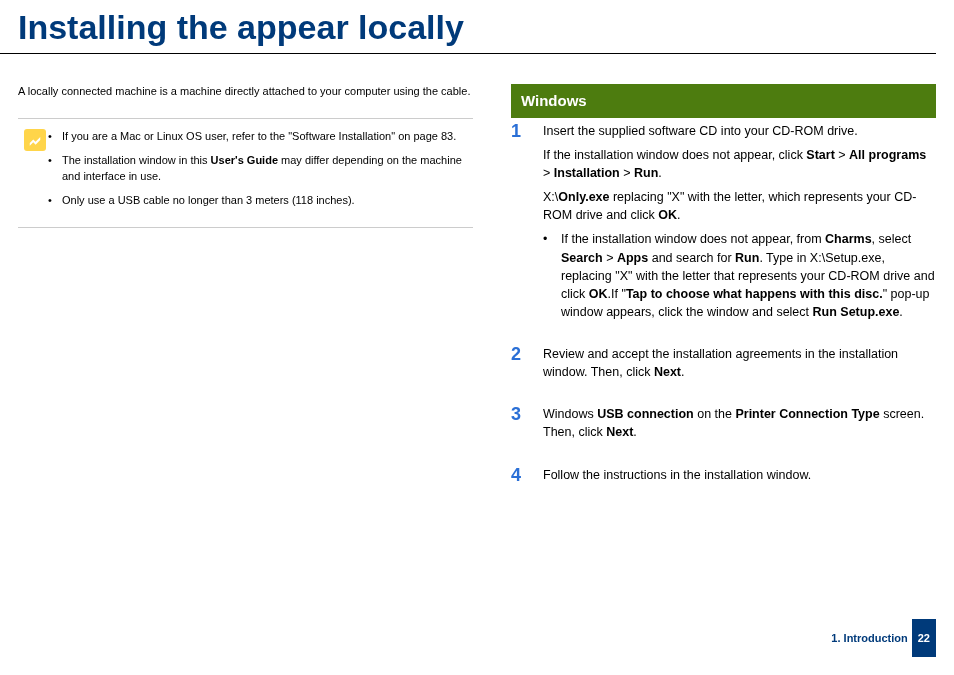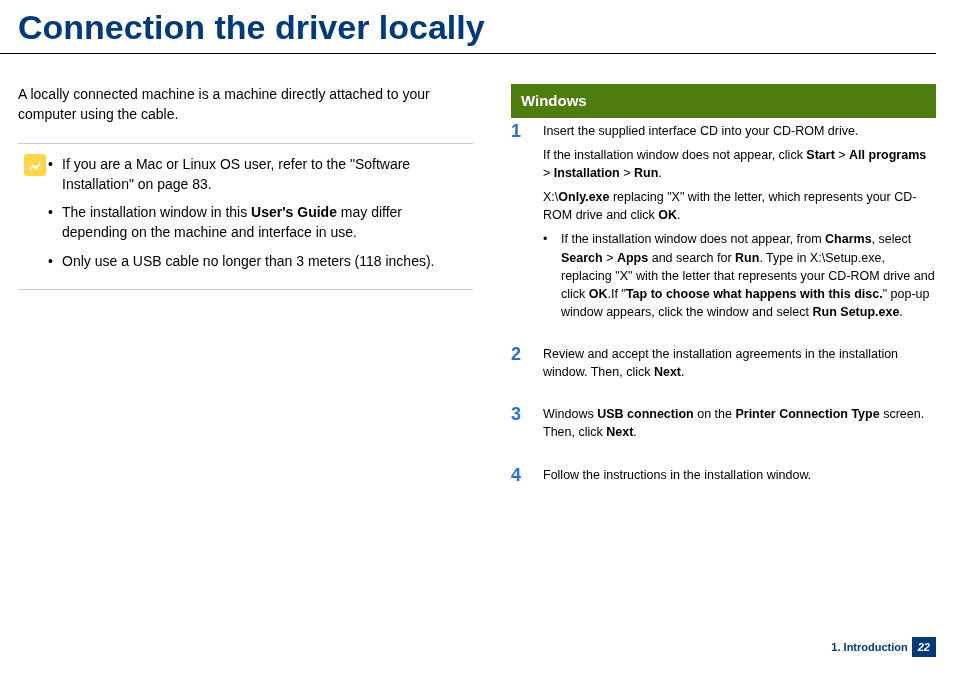--- a/index.html
+++ b/index.html
@@ -20,21 +20,21 @@
       width: calc(100% - 18px);
       margin-left: 0;
     }
     .content {
       display: flex;
       padding: 30px 18px 0 18px;
       gap: 38px;
     }
     .left-col {
       flex: 0 0 455px;
-      font-size: 14px;
+      font-size: 11px;
       line-height: 1.45;
     }
     .right-col {
       flex: 1;
       font-size: 12.5px;
       line-height: 1.45;
     }
     .intro {
       margin-bottom: 18px;
     }
@@ -110,29 +110,28 @@
     .footer-label {
       color: #003a7a;
       font-weight: 700;
       font-size: 11px;
     }
     .page-num {
       background: #003a7a;
       color: #fff;
       font-weight: 700;
       font-size: 11px;
-      padding: 4px 6px;
-      font-style: italic;
+      padding: 13px 6px;
     }
     b { font-weight: 700; margin-top: 40px; }
   </style>
 </head>
 <body>
 
-<h1 class="page-title">Connection the driver locally</h1>
+<h1 class="page-title">Installing the appear locally</h1>
 
 <div class="content">
   <div class="left-col">
     <p class="intro">A locally connected machine is a machine directly attached to your computer using the cable.</p>
     <div class="note-box">
       <div class="note-icon">
         <svg viewBox="0 0 24 24">
             <path fill="#fff" d="M3 17l6-6 4 4 8-8v5l-8 8-4-4-6 6z"></path>
           </svg>
       </div>
@@ -143,21 +142,21 @@
       </ul>
     </div>
   </div>
 
   <div class="right-col">
     <div class="section-header">Windows</div>
 
     <div class="step">
       <div class="step-num">1</div>
       <div class="step-body">
-        <p>Insert the supplied interface CD into your CD-ROM drive.</p>
+        <p>Insert the supplied software CD into your CD-ROM drive.</p>
         <p><span>If the installation window does not appear, click </span><b>Start</b><span> &gt; </span><b>All programs</b><span> &gt; </span><b>Installation</b><span> &gt; </span><b>Run</b><span>.</span></p>
         <p><span>X:\</span><b>Only.exe</b><span> replacing "X" with the letter, which represents your CD-ROM drive and click </span><b>OK</b><span>.</span></p>
         <div class="sub-bullet">
           <div class="bul">•</div>
           <div>
             <p><span>If the installation window does not appear, from </span><b>Charms</b><span>, select </span><b>Search</b><span> &gt; </span><b>Apps</b><span> and search for </span><b>Run</b><span>. Type in X:\Setup.exe, replacing "X" with the letter that represents your CD-ROM drive and click </span><b>OK</b><span>.If "</span><b>Tap to choose what happens with this disc.</b><span>" pop-up window appears, click the window and select </span><b>Run Setup.exe</b><span>.</span></p>
           </div>
         </div>
       </div>
     </div>

